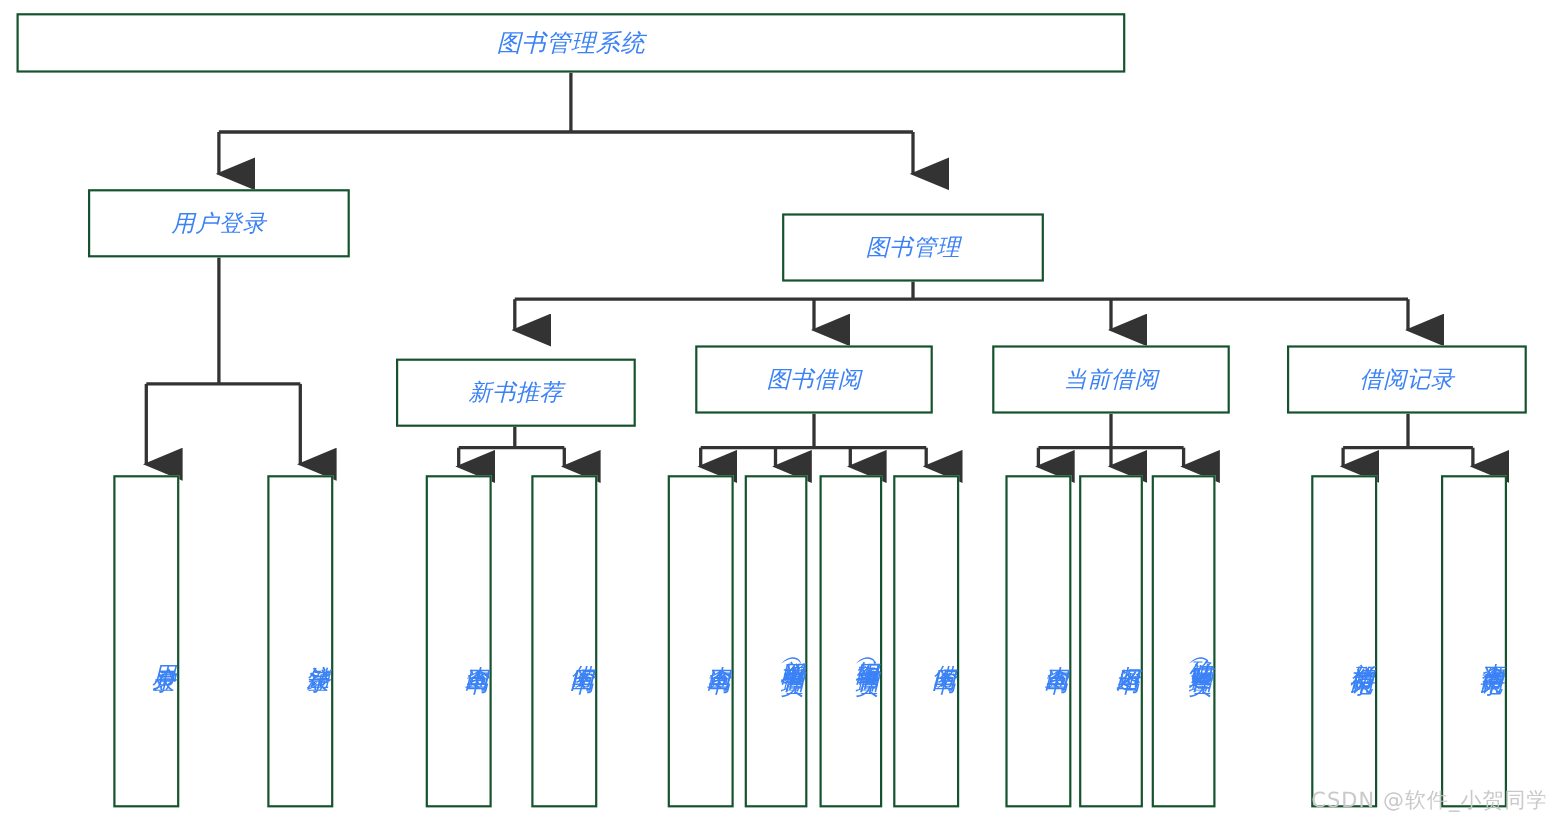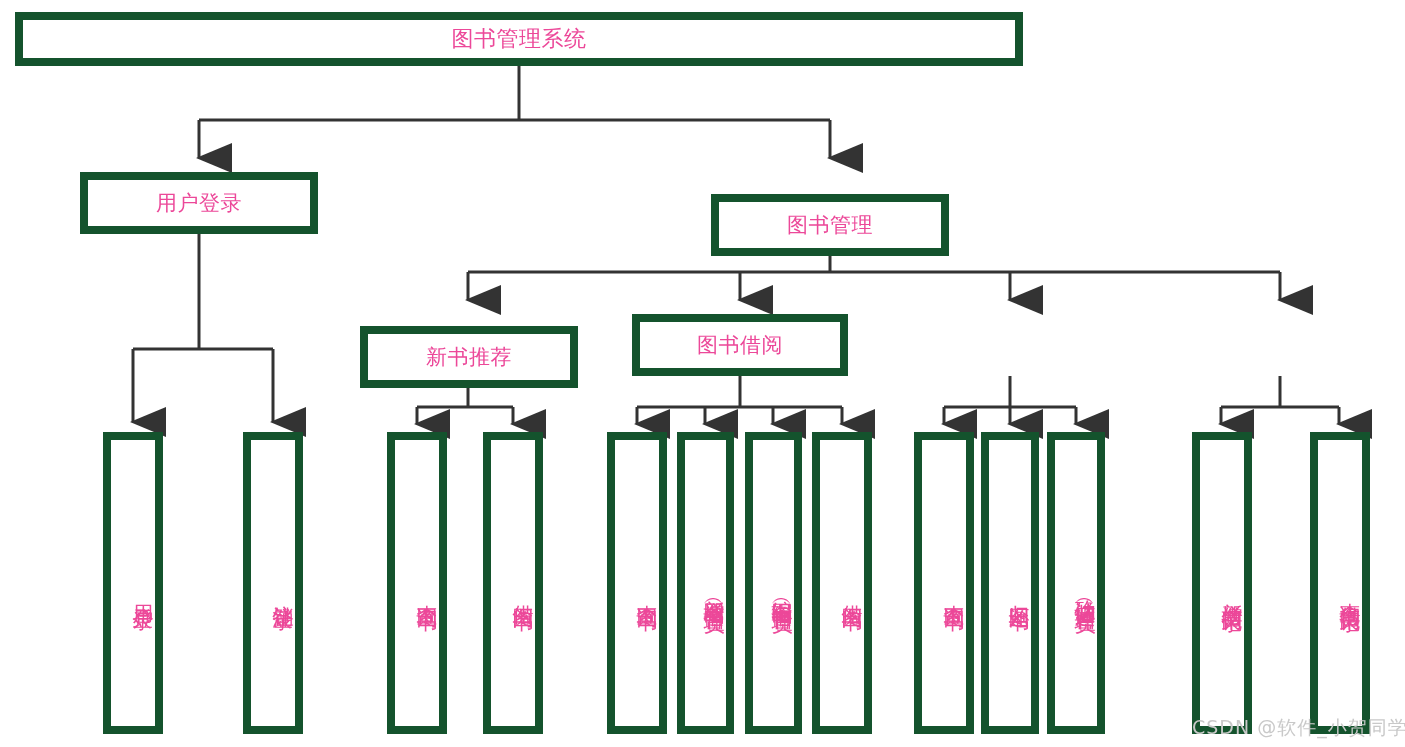--- a/index.html
+++ b/index.html
@@ -21,27 +21,28 @@
     position: absolute;
     left: 0;
     top: 0;
     width: 1405px;
     height: 747px;
     pointer-events: none;
   }
   .node {
     position: absolute;
     box-sizing: border-box;
-    border: 8px solid #14532d;
+    border: 2px solid #14532d;
     background: #ffffff;
     display: flex;
     align-items: center;
     justify-content: center;
-    color: #ec4899;
+    color: #3b82f6;
     letter-spacing: 0.5px;
+    font-style: italic;
   }
   .node.h {
     font-size: 21px;
   }
   .node.h.root {
     font-size: 22px;
   }
   .node.v {
     writing-mode: vertical-rl;
     text-orientation: upright;
@@ -124,21 +125,23 @@
   <div class="node h root" style="left:15px; top:12px; width:1008px; height:54px;">图书管理系统</div>
 
   <div class="node h" style="left:80px; top:172px; width:238px; height:62px;">用户登录</div>
 
   <div class="node h" style="left:711px; top:172px; width:238px; height:62px;margin-top:22px;">图书管理</div>
 
   <div class="node h" style="left:360px; top:326px; width:218px; height:62px;">新书推荐</div>
 
   <div class="node h" style="left:632px; top:314px; width:216px; height:62px;">图书借阅</div>
 
+  <div class="node h" style="left:902px; top:314px; width:216px; height:62px;">当前借阅</div>
 
+  <div class="node h" style="left:1170px; top:314px; width:218px; height:62px;">借阅记录</div>
 
   <div class="node v" style="left:103px; top:432px; width:60px; height:302px;">
     <span class="vtext">用户登录</span>
   </div>
   <div class="node v" style="left:243px; top:432px; width:60px; height:302px;">
     <span class="vtext">注销登录</span>
   </div>
 
   <div class="node v" style="left:387px; top:432px; width:60px; height:302px;">
     <span class="vtext">查询图书</span>

